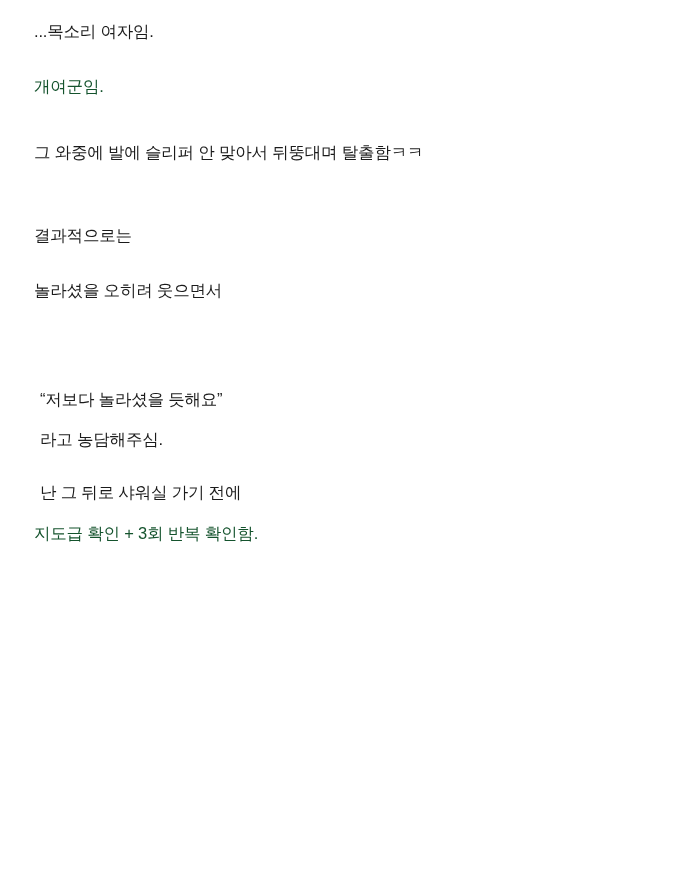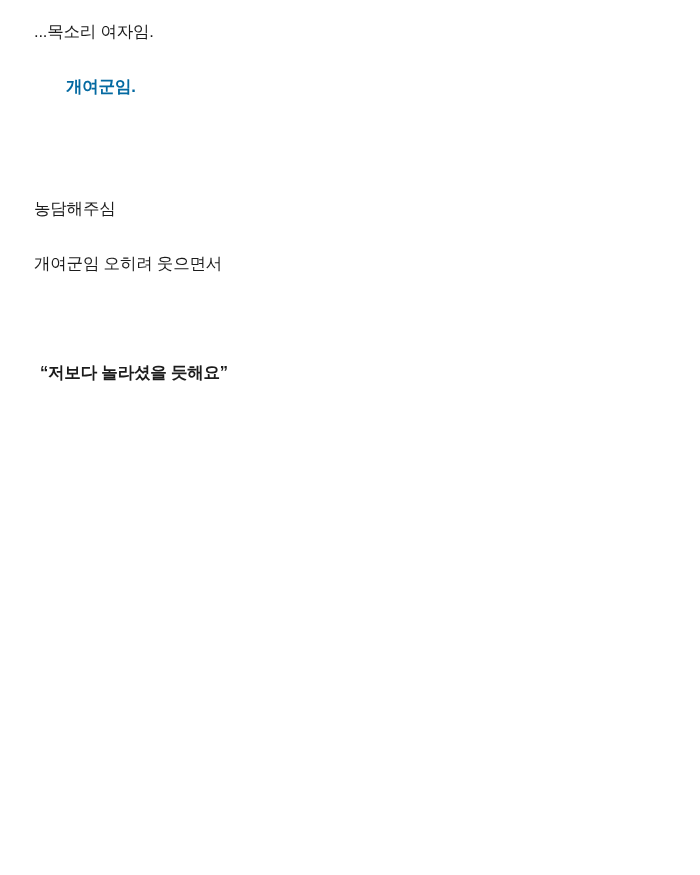--- a/index.html
+++ b/index.html
@@ -25,27 +25,25 @@
     margin: 0;
   }
   .line {
     font-size: 16.5px;
     line-height: 1.62;
     letter-spacing: -0.2px;
     white-space: pre-wrap;
     color: #1b1b1b;
   }
   .line.bold {
-    font-weight: bold;
-    color: #0369a1;
-    margin-left: 32px;
+    font-weight: normal;
+    color: #14532d;
   }
   .line.indent {
     padding-left: 6px;
-    font-weight: bold;
   }
   .gap-sm { height: 14px; }
   .gap-md { height: 26px; }
   .gap-xl { height: 56px; }
 </style>
 </head>
 <body>
 
 <div class="page">
 
@@ -56,38 +54,50 @@
 
   <div class="gap-sm"></div>
 
   <div class="block">
     <div class="line bold">개여군임.</div>
   </div>
   <div class="gap-md"></div>
 
   <div class="gap-sm"></div>
 
+  <div class="block">
+    <div class="line">그 와중에 발에 슬리퍼 안 맞아서 뒤뚱대며 탈출함ㅋㅋ</div>
+  </div>
   <div class="gap-xl"></div>
 
   <div class="block">
-    <div class="line">농담해주심</div>
+    <div class="line">결과적으로는</div>
   </div>
   <div class="gap-sm"></div>
 
   <div class="gap-sm"></div>
 
   <div class="block">
-    <div class="line">개여군임 오히려 웃으면서</div>
+    <div class="line">놀라셨을 오히려 웃으면서</div>
   </div>
   <div class="gap-xl"></div>
   <div class="gap-md"></div>
 
   <div class="block">
     <div class="line indent">“저보다 놀라셨을 듯해요”</div>
   </div>
   <div class="gap-sm"></div>
 
+  <div class="block">
+    <div class="line indent">라고 농담해주심.</div>
+  </div>
   <div class="gap-md"></div>
 
+  <div class="block">
+    <div class="line indent">난 그 뒤로 샤워실 가기 전에</div>
+  </div>
   <div class="gap-sm"></div>
 
+  <div class="block">
+    <div class="line bold">지도급 확인 + 3회 반복 확인함.</div>
+  </div>
 
 </div>
 
 </body></html>

